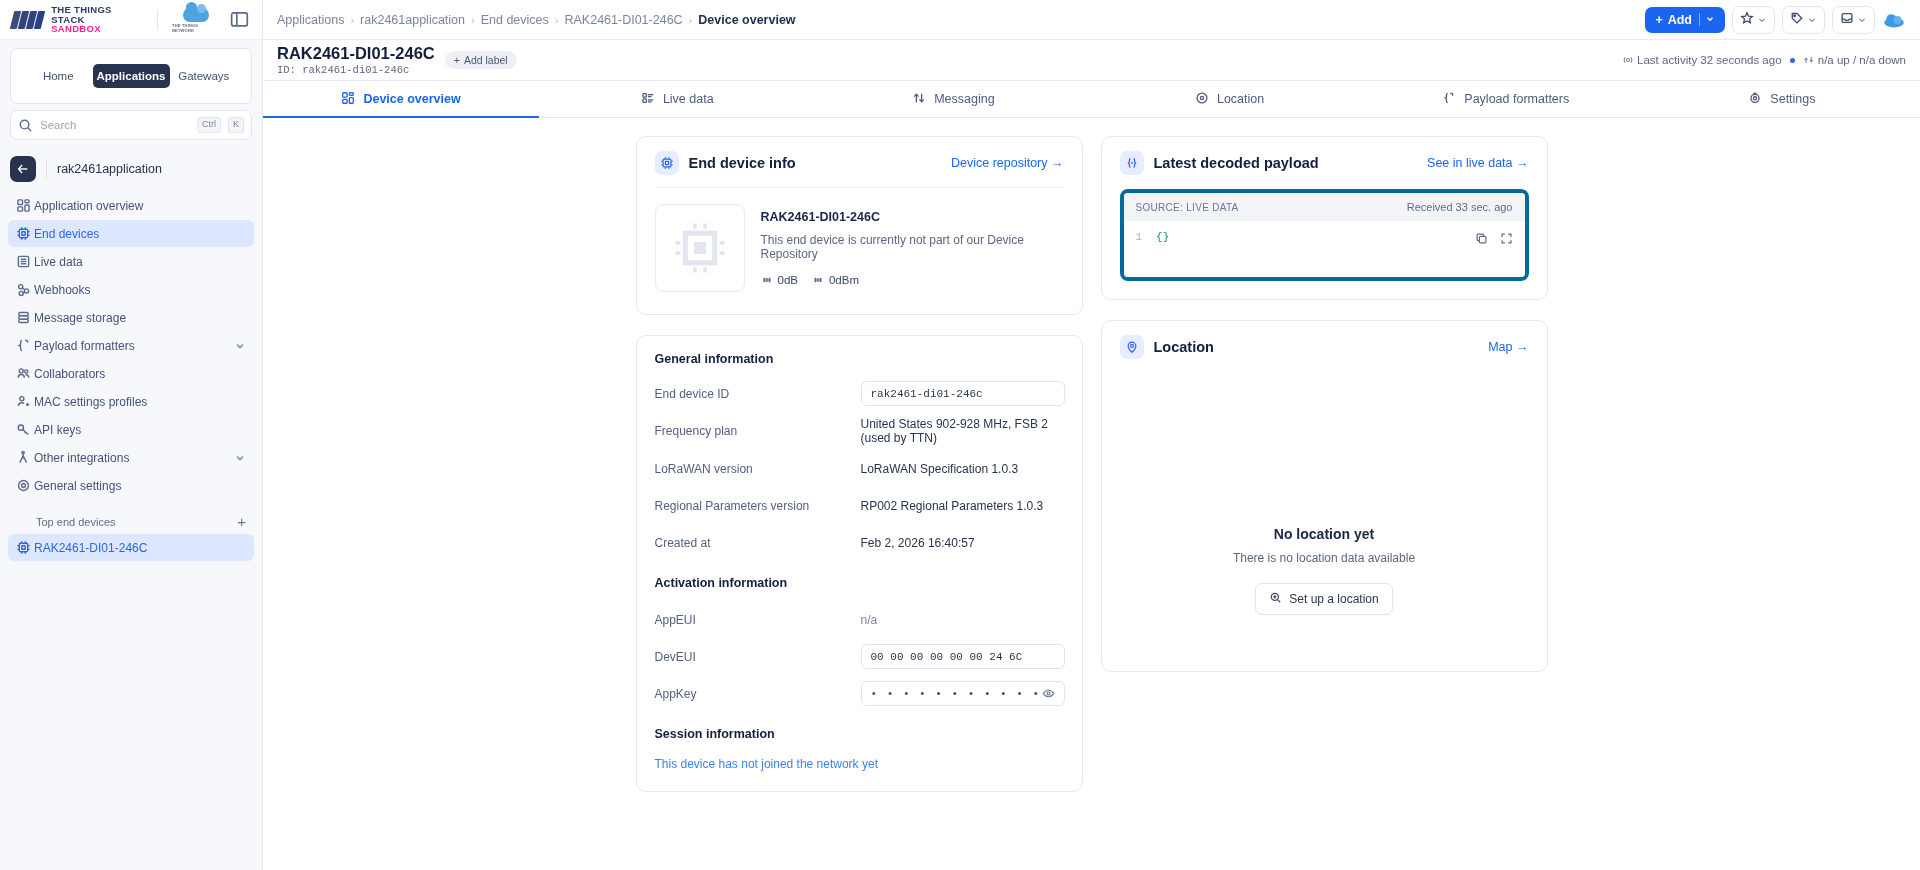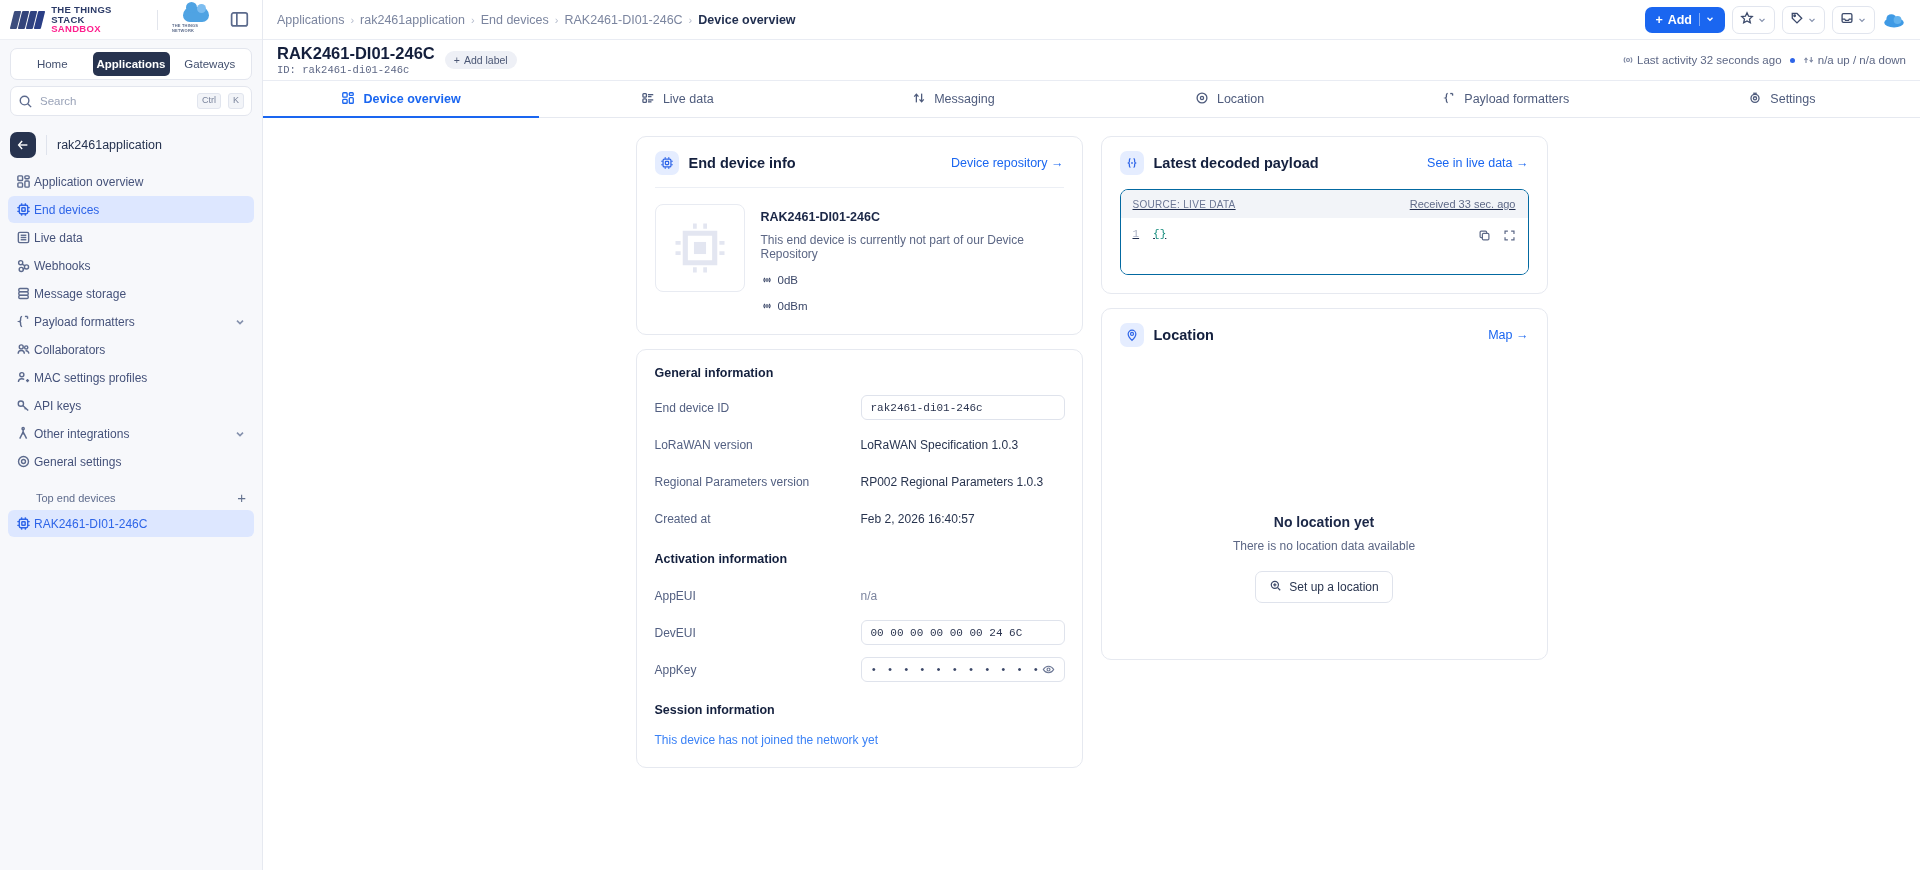--- a/index.html
+++ b/index.html
@@ -43,21 +43,21 @@
   .ttn-badge { display:flex; flex-direction:column; align-items:center; justify-content:center; }
   .ttn-cloud { width: 26px; height: 15px; background:#4fa3e3; border-radius: 12px 12px 10px 10px; position:relative; }
   .ttn-cloud::before{content:"";position:absolute;left:3px;top:-5px;width:11px;height:11px;border-radius:50%;background:#4fa3e3;}
   .ttn-cloud::after{content:"";position:absolute;right:3px;top:-3px;width:9px;height:9px;border-radius:50%;background:#7dbdf0;}
   .ttn-sub { font-size: 4px; color:#5c6b8a; letter-spacing:.2px; margin-top:1px; font-weight:bold;}
   .sb-collapse { margin-left:auto; width: 22px; height: 22px; display:flex; align-items:center; justify-content:center; cursor:pointer; color:#5b6a8c;}
 
   .sb-tabs-wrap { padding: 8px 10px 6px 10px; }
   .sb-tabs {
     display: flex; background: #ffffff; border: 1px solid #e3e6ee;
-    border-radius: 7px; padding: 3px; gap: 2px;
+    border-radius: 7px; padding: 15px; gap: 2px;
   }
   .sb-tab {
     flex: 1; text-align: center; font-size: 11.5px; padding: 6px 4px;
     border-radius: 5px; color: #43506e; cursor: pointer; white-space: nowrap;
   }
   .sb-tab.active { background: #27334f; color: #fff; font-weight: bold; }
 
   .sb-search-wrap { padding: 0 10px 10px 10px; }
   .sb-search {
     display: flex; align-items: center; gap: 7px;
@@ -152,21 +152,21 @@
   .tab.active { color: #1a66f0; font-weight: bold; }
   .tab.active svg { stroke: #1a66f0; }
   .tab.active::after {
     content: ""; position: absolute; left: 0; right: 0; bottom: -1px; height: 2.5px; background: #1a66f0;
   }
 
   .content {
     flex: 1; overflow: hidden; padding: 18px 0 0 0;
     display: flex; justify-content: center; gap: 18px; background:#fff;
   }
-  .col { display: flex; flex-direction: column; gap: 14px; }
+  .col { display: flex; flex-direction: column; gap: 20px; }
   .col-left { width: 447px; }
   .col-right { width: 447px; }
 
   .card { border: 1px solid #e6e9f0; border-radius: 10px; background: #fff; }
   .card-head {
     display: flex; align-items: center; gap: 10px; padding: 14px 18px 12px 18px;
   }
   .card-icon {
     width: 24px; height: 24px; border-radius: 7px; background: #e5edff;
     display: flex; align-items: center; justify-content: center; flex: 0 0 24px;
@@ -178,26 +178,26 @@
 
   .devinfo { display: flex; gap: 16px; padding: 16px 18px 22px 18px; align-items: flex-start; }
   .dev-thumb {
     width: 90px; height: 88px; border: 1px solid #e8ebf2; border-radius: 8px;
     display: flex; align-items: center; justify-content: center; flex: 0 0 90px; background:#fff;
   }
   .dev-thumb svg { width: 56px; height: 56px; fill: #e3e6f1; }
   .dev-meta { padding-top: 6px; }
   .dev-name { font-size: 12.5px; font-weight: bold; color: #1b2747; }
   .dev-note { font-size: 12px; color: #5c6785; margin-top: 9px; }
-  .dev-stats { display: flex; gap: 14px; margin-top: 13px; font-size: 11.5px; color: #3b4768; flex-direction: column; }
+  .dev-stats { display: flex; gap: 14px; margin-top: 13px; font-size: 11.5px; color: #3b4768; }
   .dev-stats span { display: flex; align-items: center; gap: 5px; }
   .sig svg { width: 12px; height: 12px; stroke:#3b4768; fill:none; stroke-width:1.4;}
 
   .payload-box {
-    margin: 2px 18px 18px 18px; border: 1px solid #0369a1; border-radius: 8px; overflow: hidden; text-decoration: underline;
+    margin: 2px 18px 18px 18px; border: 4px solid #0369a1; border-radius: 8px; overflow: hidden;
   }
   .payload-top {
     display: flex; align-items: center; background: #f2f4f8; padding: 8px 12px;
     font-size: 10px; color: #6b7694; letter-spacing: .3px;
   }
   .payload-top .recv { margin-left: auto; font-size: 11px; color: #5f6a88; letter-spacing: 0; }
   .payload-body { display: flex; align-items: flex-start; padding: 10px 12px 28px 12px; background: #fff; position: relative; }
   .ln { font-size: 11px; color: #a8b0c4; font-family: "Liberation Mono", monospace; margin-right: 14px; }
   .code { font-size: 11px; color: #108a7a; font-family: "Liberation Mono", monospace; }
   .payload-actions { margin-left: auto; display: flex; gap: 12px; align-items: center; }
@@ -699,20 +699,24 @@
 
         <section class="card">
           <div class="gi-body">
             <div class="gi-title">General information</div>
 
             <div class="gi-row">
               <div class="gi-label">End device ID</div>
               <div class="inputbox wide">rak2461-di01-246c</div>
             </div>
             <div class="gi-row">
+              <div class="gi-label">Frequency plan</div>
+              <div class="gi-value">United States 902-928 MHz, FSB 2 (used by TTN)</div>
+            </div>
+            <div class="gi-row">
               <div class="gi-label">LoRaWAN version</div>
               <div class="gi-value">LoRaWAN Specification 1.0.3</div>
             </div>
             <div class="gi-row">
               <div class="gi-label">Regional Parameters version</div>
               <div class="gi-value">RP002 Regional Parameters 1.0.3</div>
             </div>
             <div class="gi-row">
               <div class="gi-label">Created at</div>
               <div class="gi-value">Feb 2, 2026 16:40:57</div>

